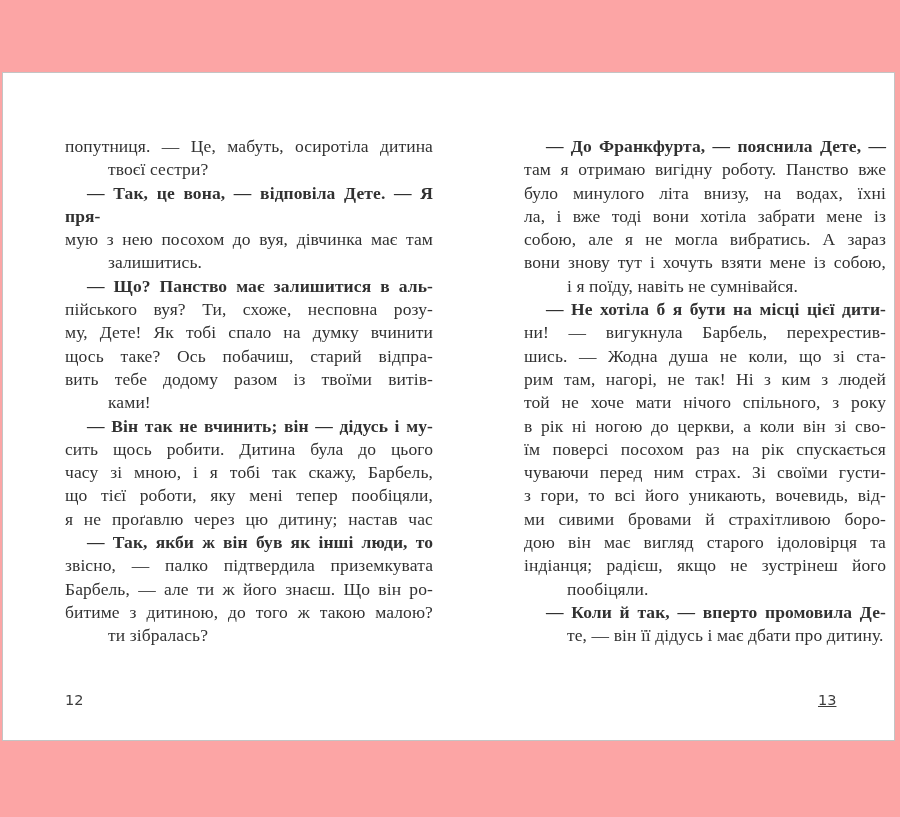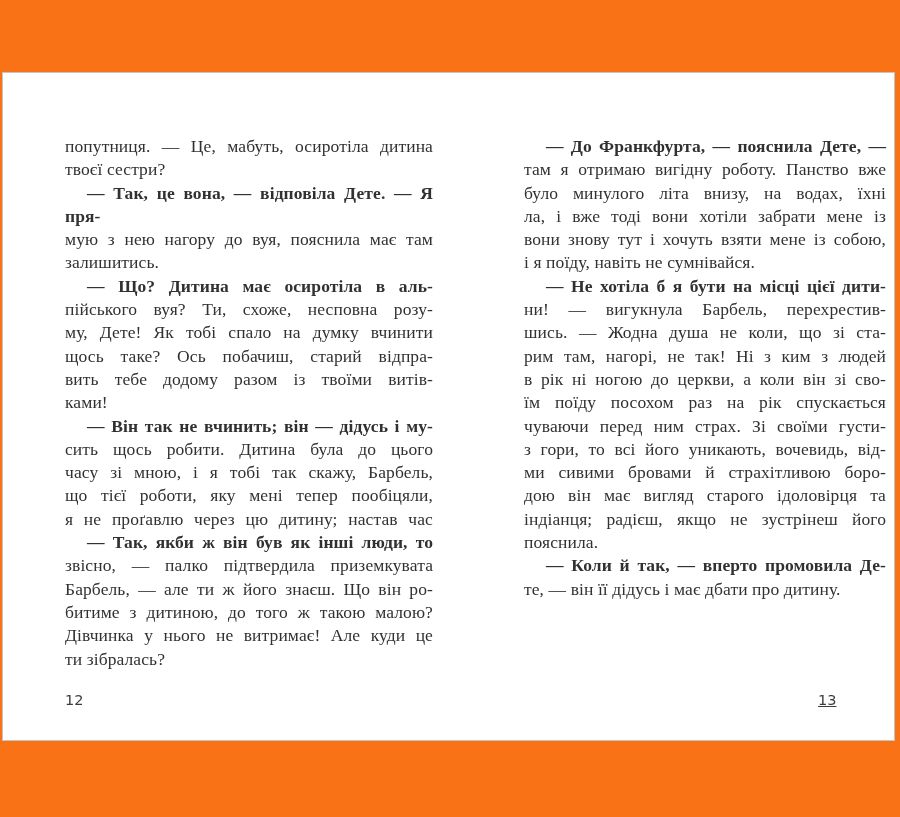--- a/index.html
+++ b/index.html
@@ -7,21 +7,21 @@
     padding: 0;
     background: #ffffff;
     width: 900px;
     height: 817px;
     overflow: hidden;
   }
   .canvas {
     position: relative;
     width: 900px;
     height: 817px;
-    background: #f97316;
+    background: #fca5a5;
     font-family: "Liberation Serif", "DejaVu Serif", serif;
   }
   .page-frame {
     position: absolute;
     left: 2px;
     top: 72px;
     width: 893px;
     height: 669px;
     border: 1px solid var(--frame-border, #c4c4c4);
     background: var(--page-bg, #ffffff);
@@ -46,20 +46,21 @@
   .para { margin: 0; padding: 0; }
   .para.indent .line:first-child { text-indent: 22px; font-weight: bold; }
   .line {
     text-align: justify;
     text-align-last: justify;
     white-space: normal;
   }
   .line.last {
     text-align: right;
     text-align-last: left;
+    margin-left: 43px;
   }
   .page-number {
     position: absolute;
     top: 692px;
     font-family: "DejaVu Sans", "Liberation Sans", sans-serif;
     font-size: 14.5px;
     color: var(--folio-color, #3d3d3d);
   }
   .page-number.left { left: 65px; text-align: right; }
   .page-number.right { left: 818px; text-decoration: underline; }
@@ -70,70 +71,71 @@
 <div class="canvas">
   <div class="page-frame"></div>
 
   <div class="text-column left">
       <div class="para">
         <div class="line">попутниця. — Це, мабуть, осиротіла дитина</div>
         <div class="line last">твоєї сестри?</div>
       </div>
       <div class="para indent">
         <div class="line">— Так, це вона, — відповіла Дете. — Я пря-</div>
-        <div class="line">мую з нею нагору до вуя, пояснила має там</div>
+        <div class="line">мую з нею посохом до вуя, дівчинка має там</div>
         <div class="line last">залишитись.</div>
       </div>
       <div class="para indent">
-        <div class="line">— Що? Дитина має осиротіла в аль-</div>
+        <div class="line">— Що? Панство має залишитися в аль-</div>
         <div class="line">пійського вуя? Ти, схоже, несповна розу-</div>
         <div class="line">му, Дете! Як тобі спало на думку вчинити</div>
         <div class="line">щось таке? Ось побачиш, старий відпра-</div>
         <div class="line">вить тебе додому разом із твоїми витів-</div>
         <div class="line last">ками!</div>
       </div>
       <div class="para indent">
         <div class="line">— Він так не вчинить; він — дідусь і му-</div>
         <div class="line">сить щось робити. Дитина була до цього</div>
         <div class="line">часу зі мною, і я тобі так скажу, Барбель,</div>
         <div class="line">що тієї роботи, яку мені тепер пообіцяли,</div>
         <div class="line">я не проґавлю через цю дитину; настав час</div>
       </div>
       <div class="para indent">
         <div class="line">— Так, якби ж він був як інші люди, то</div>
         <div class="line">звісно, — палко підтвердила приземкувата</div>
         <div class="line">Барбель, — але ти ж його знаєш. Що він ро-</div>
         <div class="line">битиме з дитиною, до того ж такою малою?</div>
-        <div class="line">Дівчинка у нього не витримає! Але куди це</div>
         <div class="line last">ти зібралась?</div>
       </div>
     </div>
 
   <div class="text-column right">
       <div class="para indent">
         <div class="line">— До Франкфурта, — пояснила Дете, —</div>
         <div class="line">там я отримаю вигідну роботу. Панство вже</div>
         <div class="line">було минулого літа внизу, на водах, їхні</div>
-        <div class="line">ла, і вже тоді вони хотіли забрати мене із</div>
+        <div class="line">ла, і вже тоді вони хотіла забрати мене із</div>
+        <div class="line">собою, але я не могла вибратись. А зараз</div>
         <div class="line">вони знову тут і хочуть взяти мене із собою,</div>
         <div class="line last">і я поїду, навіть не сумнівайся.</div>
       </div>
       <div class="para indent">
         <div class="line">— Не хотіла б я бути на місці цієї дити-</div>
         <div class="line">ни! — вигукнула Барбель, перехрестив-</div>
         <div class="line">шись. — Жодна душа не коли, що зі ста-</div>
         <div class="line">рим там, нагорі, не так! Ні з ким з людей</div>
+        <div class="line">той не хоче мати нічого спільного, з року</div>
         <div class="line">в рік ні ногою до церкви, а коли він зі сво-</div>
-        <div class="line">їм поїду посохом раз на рік спускається</div>
+        <div class="line">їм поверсі посохом раз на рік спускається</div>
         <div class="line">чуваючи перед ним страх. Зі своїми густи-</div>
         <div class="line">з гори, то всі його уникають, вочевидь, від-</div>
         <div class="line">ми сивими бровами й страхітливою боро-</div>
         <div class="line">дою він має вигляд старого ідоловірця та</div>
         <div class="line">індіанця; радієш, якщо не зустрінеш його</div>
-        <div class="line last">пояснила.</div>
+        <div class="line last">пообіцяли.</div>
       </div>
       <div class="para indent">
         <div class="line">— Коли й так, — вперто промовила Де-</div>
         <div class="line last">те, — він її дідусь і має дбати про дитину.</div>
       </div>
     </div>
 
   <div class="page-number left">12</div>
 
   <div class="page-number right">13</div>

